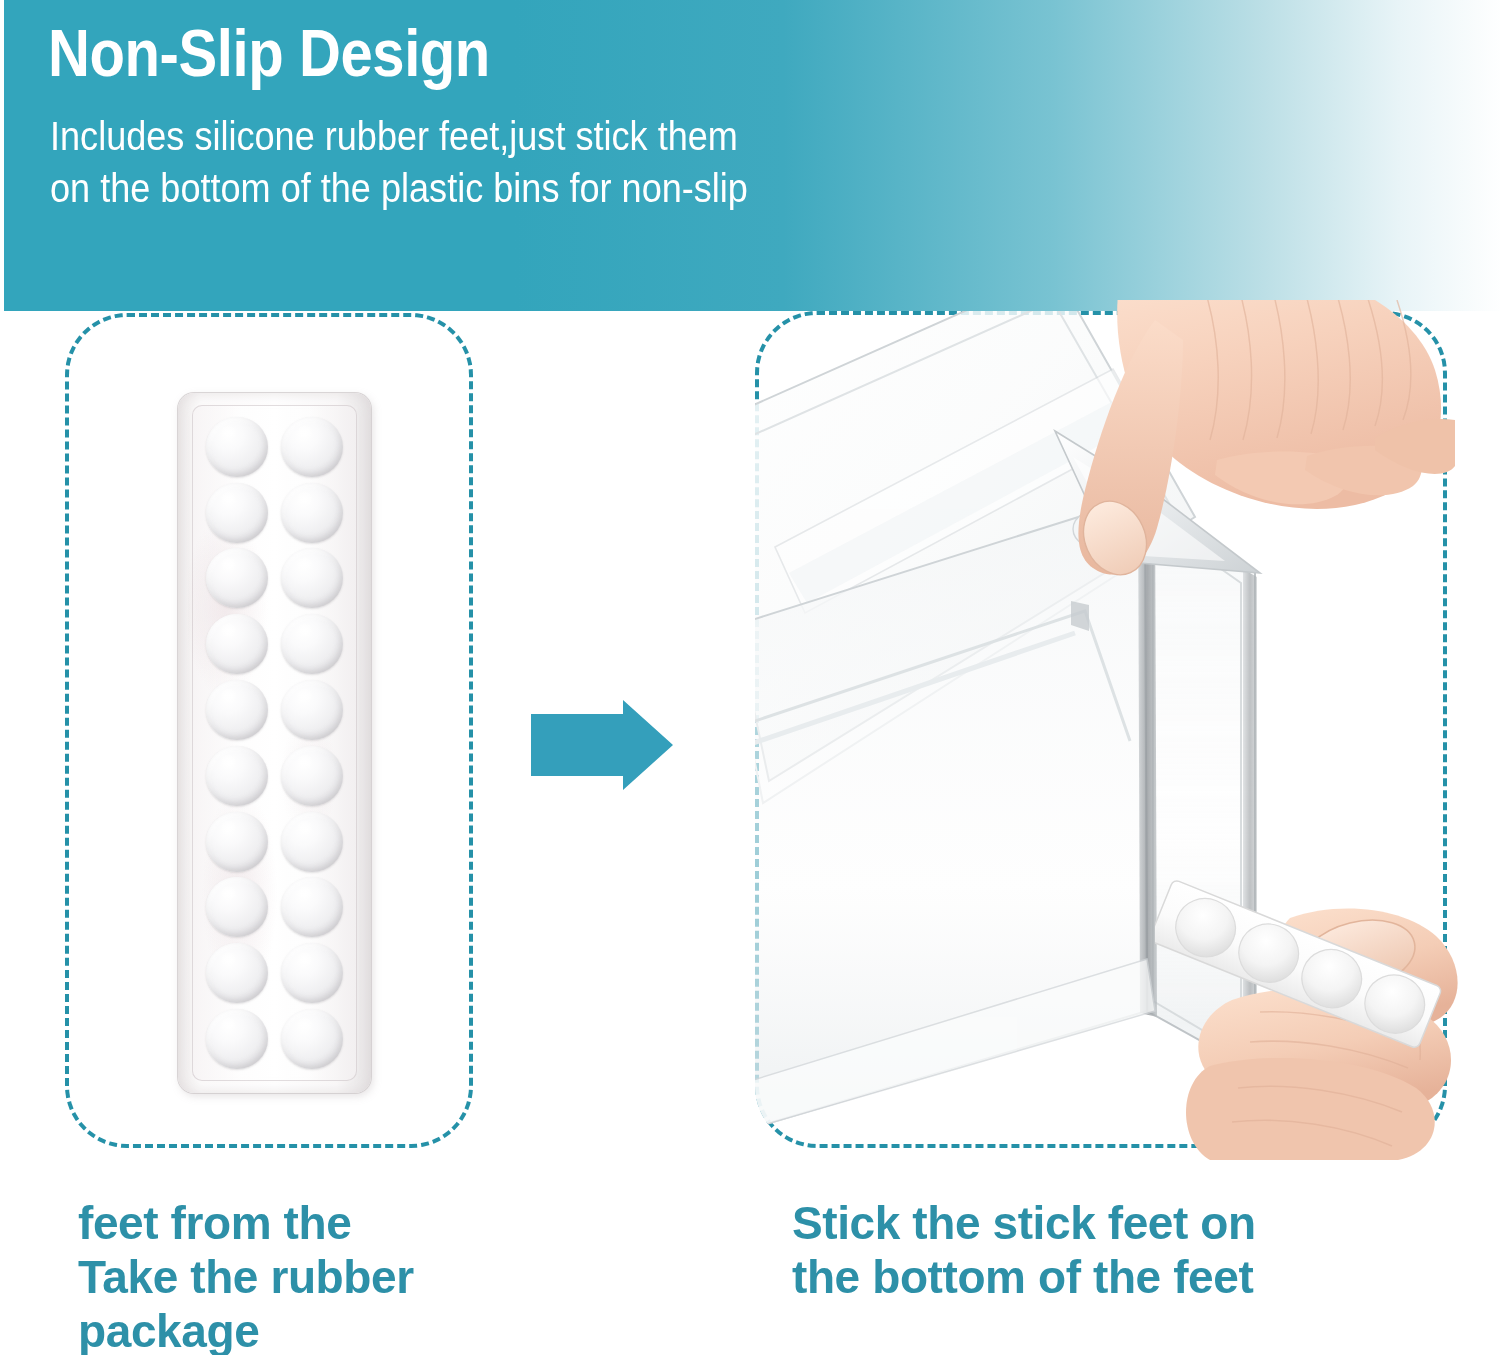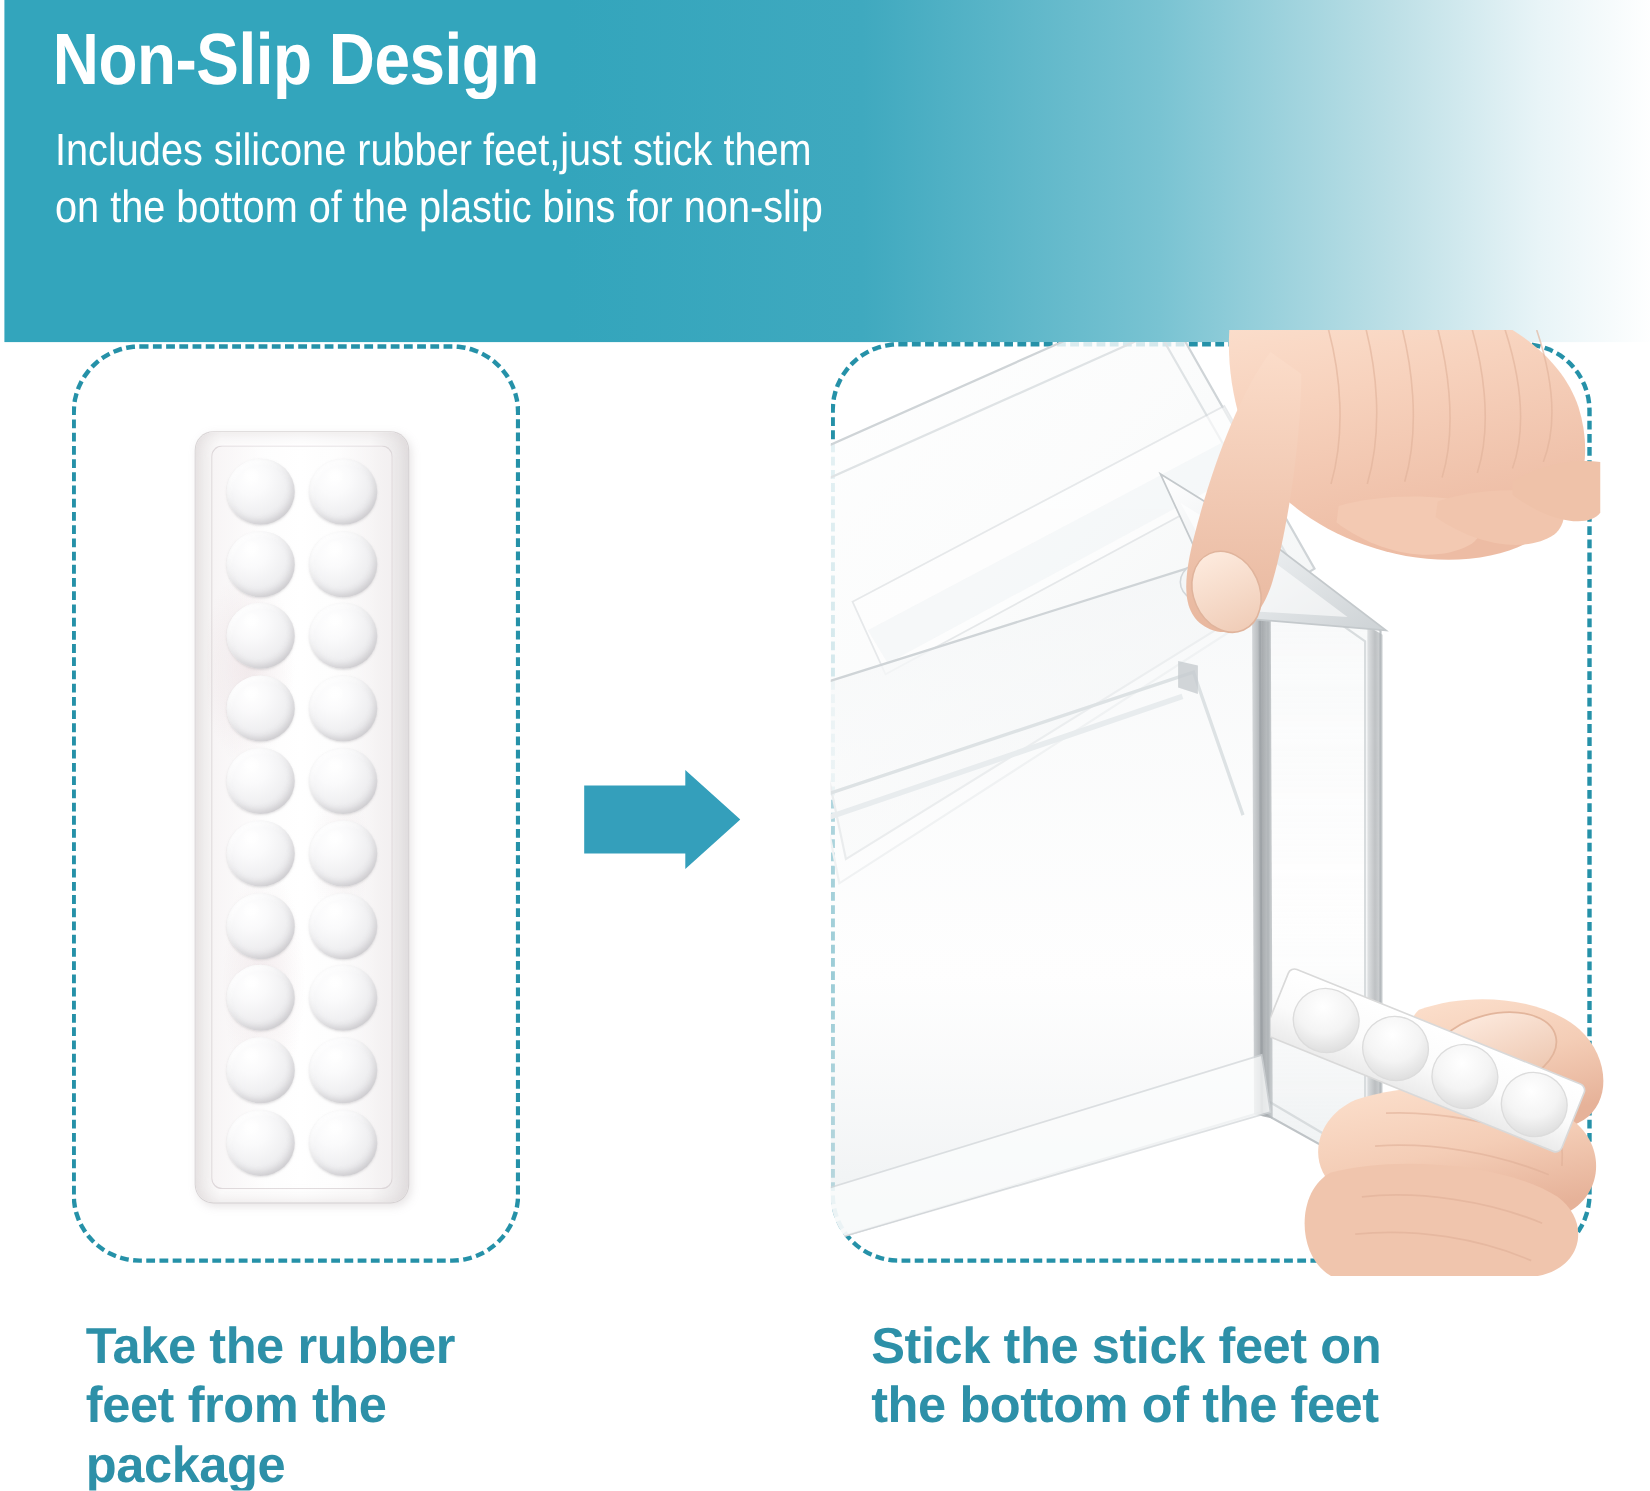--- a/index.html
+++ b/index.html
@@ -344,21 +344,21 @@
       <rect x="-6" y="60" width="290" height="66" rx="6" fill="url(#stripG)" stroke="#d9d9d9" stroke-width="1.5"></rect>
       <ellipse cx="42" cy="93" rx="30" ry="29" fill="url(#padG)" stroke="#dcdcdc" stroke-width="1.2"></ellipse>
       <ellipse cx="110" cy="93" rx="30" ry="29" fill="url(#padG)" stroke="#dcdcdc" stroke-width="1.2"></ellipse>
       <ellipse cx="178" cy="93" rx="30" ry="29" fill="url(#padG)" stroke="#dcdcdc" stroke-width="1.2"></ellipse>
       <ellipse cx="246" cy="93" rx="30" ry="29" fill="url(#padG)" stroke="#dcdcdc" stroke-width="1.2"></ellipse>
     </g>
   </svg>
 </div>
 
 <div class="caption caption-left">
+  <span>feet from the</span>
   <span>Take the rubber</span>
-  <span>feet from the</span>
   <span>package</span>
 </div>
 
 <div class="caption caption-right">
   <span>Stick the stick feet on</span>
   <span>the bottom of the feet</span>
 </div>
 
 </body></html>

